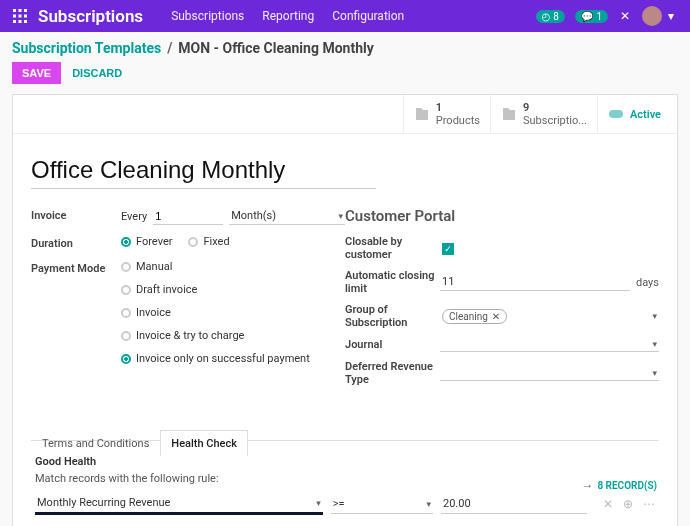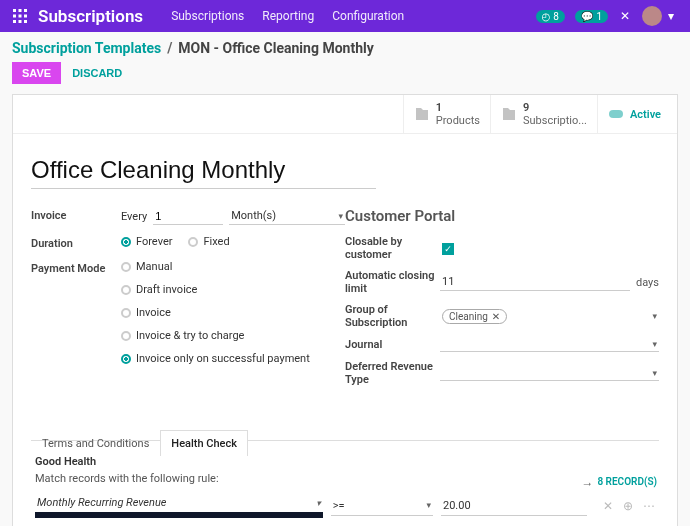--- a/index.html
+++ b/index.html
@@ -76,21 +76,21 @@
   .tabs { display:flex; border-bottom:1px solid #ddd; margin-top:20px;}
   .tab { padding:6px 10px; font-size:11px; color:#555; cursor:pointer; border:1px solid transparent; border-bottom:none; position:relative; top:16px;text-align:center;}
   .tab.active { border-color:#ddd; background:#fff; color:#222; font-weight:500;}
   
   .tab-content { padding:14px 2px 4px 2px;}
   .hc-title { font-size:11px; font-weight:600; color:#333; margin-bottom:4px; padding-left:2px;}
   .hc-sub { font-size:11px; color:#555; margin-bottom:6px; padding-left:2px;}
   .hc-reclink { color:#00a09d; font-size:10px; font-weight:600;}
   .hc-arrow { color:#666; margin-right:4px; font-size:12px;}
   .hc-rule { display:flex; align-items:center; gap:8px; padding:2px 2px 12px 2px;}
-  .hc-field { flex: 2.6; border-bottom:6px solid #0f172a; padding:3px 2px; font-size:11px; display:flex; justify-content:space-between; align-items:center;font-style:italic;}
+  .hc-field { flex: 2.6; border-bottom:3px solid #0f172a; padding:3px 2px; font-size:11px; display:flex; justify-content:space-between; align-items:center;}
   .hc-op { flex: 0.9; border-bottom:1px solid #ccc; padding:3px 2px; font-size:11px; display:flex; justify-content:space-between; align-items:center;}
   .hc-val { flex: 1.3; border-bottom:1px solid #ccc; padding:3px 2px; font-size:11px; display:flex; justify-content:space-between; align-items:flex-start;}
   .hc-actions { display:flex; gap:10px; color:#bbb; font-size:12px; padding-left:8px;}
 </style>
 </head>
 <body>
 
 <div class="navbar">
   <span class="apps-icon">
     <svg viewBox="0 0 16 16">
@@ -264,21 +264,21 @@
 
     
     <div class="tabs">
       <div class="tab">Terms and Conditions</div>
       <div class="tab active">Health Check</div>
     </div>
 
     <div class="tab-content">
 
       <div class="hc-title">Good Health</div>
-      <div style="display:flex;align-items:center;">
+      <div style="display:flex;align-items:flex-end;">
         <div class="hc-sub" style="flex:1">Match records with the following rule:</div>
         <span class="hc-arrow">→</span>
         <span class="hc-reclink">8 RECORD(S)</span>
       </div>
       <div class="hc-rule">
         <div class="hc-field">
             <span>Monthly Recurring Revenue</span>
             <span class="caret">▾</span>
           </div>
         <div class="hc-op">

